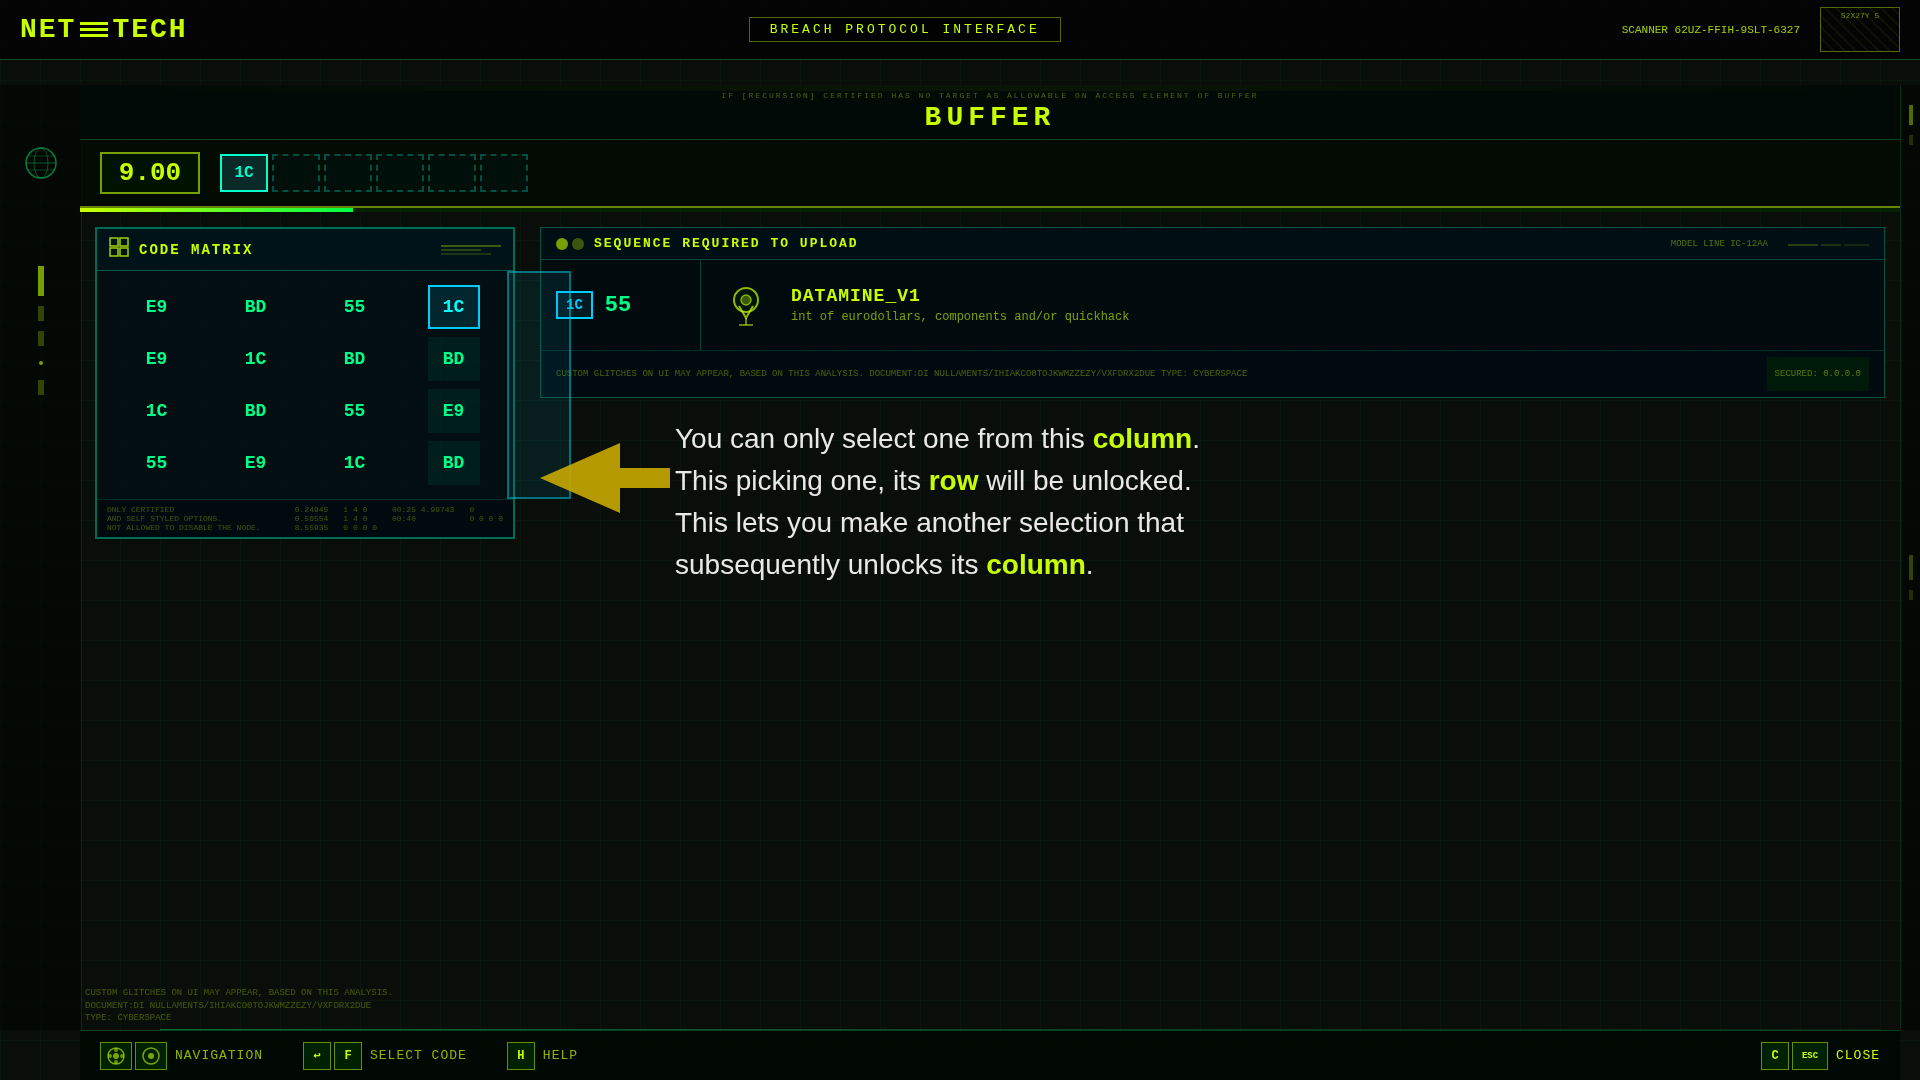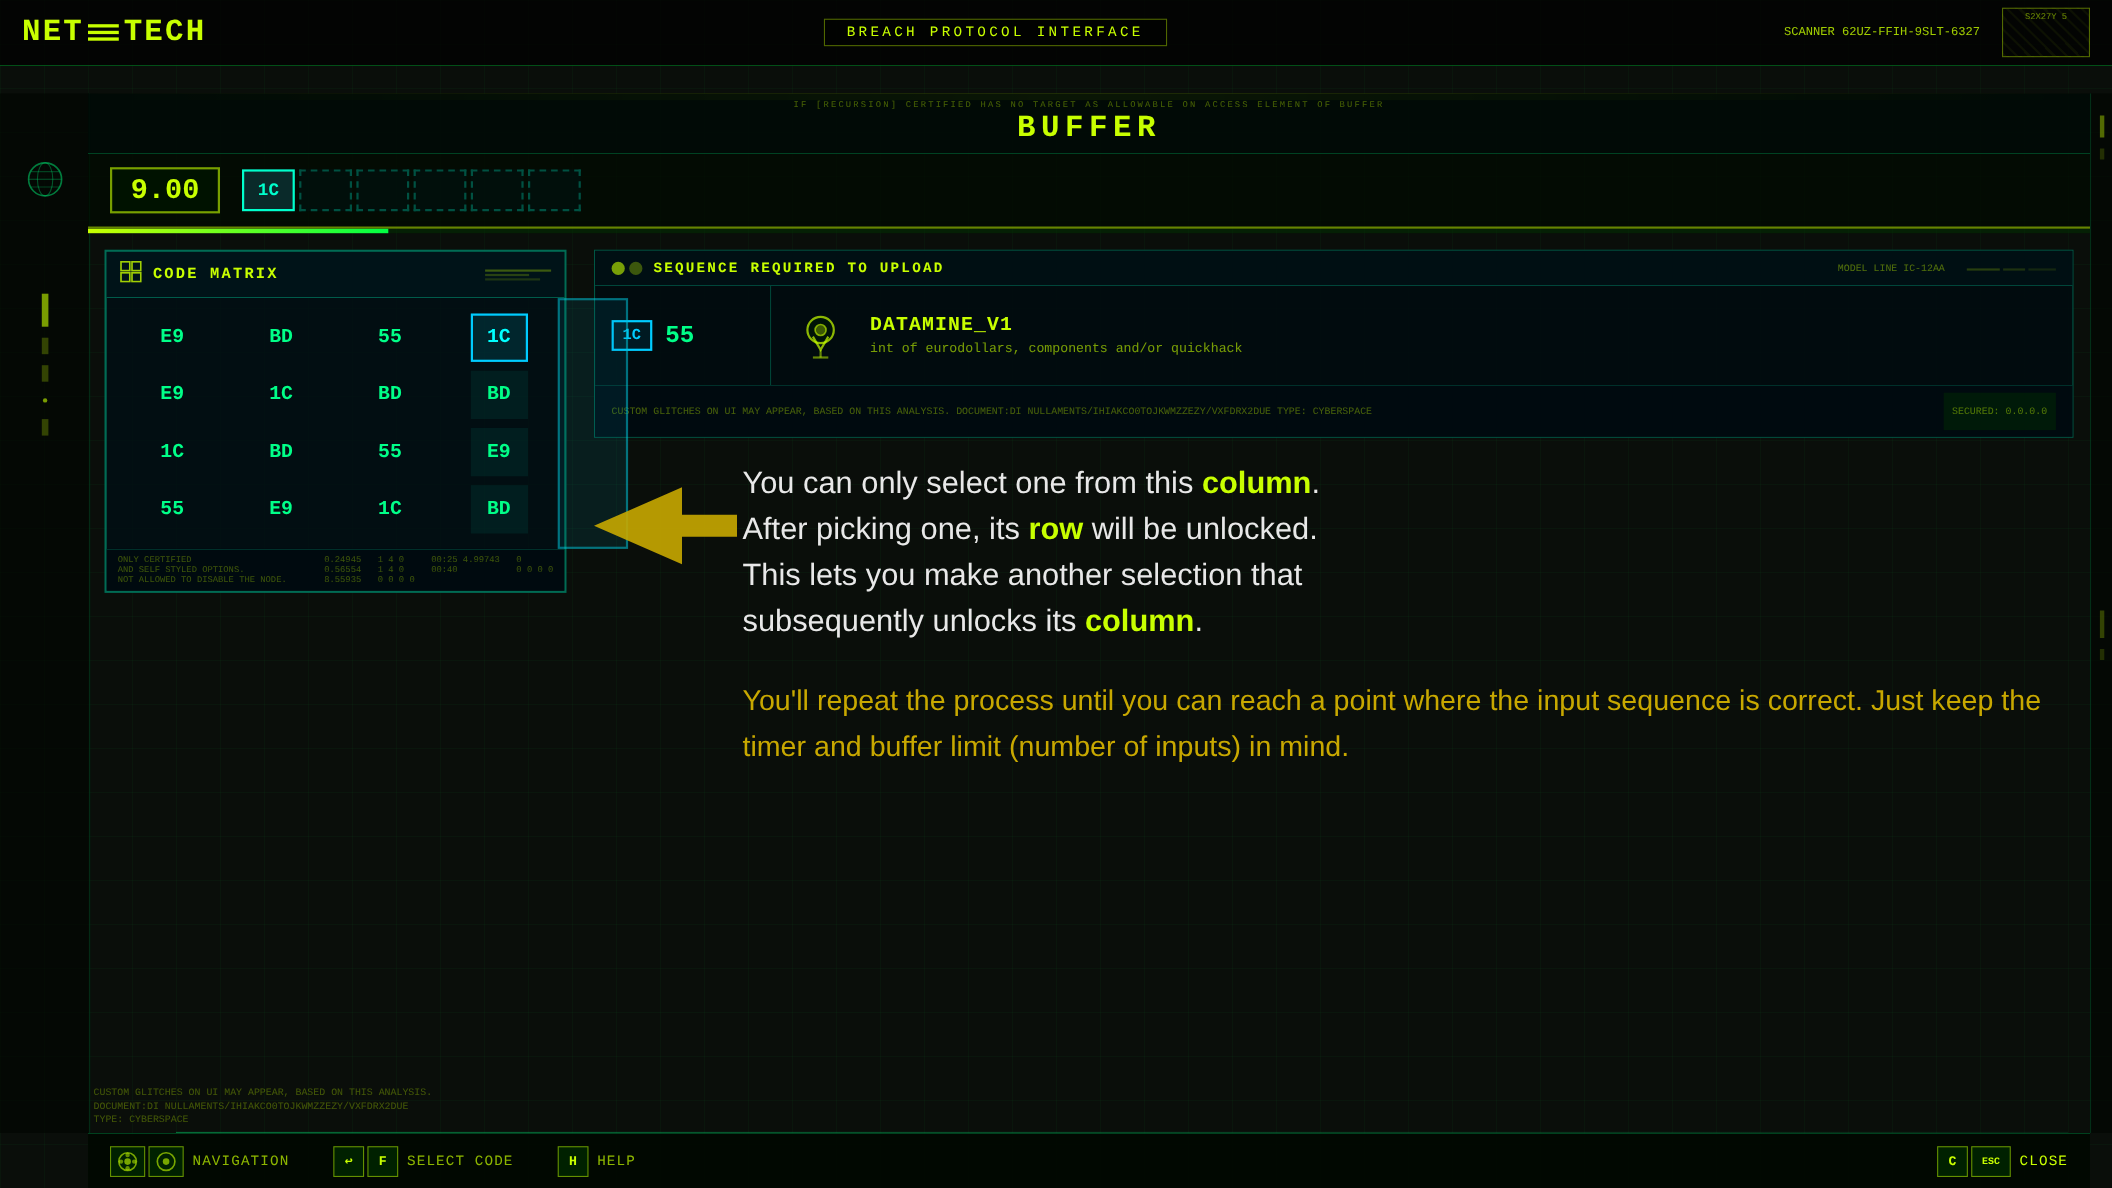--- a/index.html
+++ b/index.html
@@ -763,25 +763,24 @@
 
           <div style="display: flex; align-items: center; margin-right: -15px; margin-top: 15px; z-index: 10;">
             <svg width="130" height="90" viewBox="0 0 130 90">
               <polygon points="0,45 80,10 80,35 130,35 130,55 80,55 80,80" fill="#c8a800" opacity="0.9"></polygon>
             </svg>
           </div>
 
           <div style="flex: 1; padding-left: 20px;">
             <div class="instruction-main">
               <span>You can only select one from this </span><span class="bold-yellow">column</span><span>.</span><br>
-              <span>After picking one, its </span><span class="bold-yellow">row</span><span> will be unlocked.</span><br>
+              <span>This picking one, its </span><span class="bold-yellow">row</span><span> will be unlocked.</span><br>
               <span>This lets you make another selection that</span><br>
               <span>subsequently unlocks its </span><span class="bold-yellow">column</span><span>.</span>
             </div>
-            <div class="instruction-secondary">You'll repeat the process until you can reach a point where the input sequence is correct. Just keep the timer and buffer limit (number of inputs) in mind.</div>
           </div>
         </div>
       </div>
     </div>
   </div>
 
   <div class="bottom-left-info">
     <div>CUSTOM GLITCHES ON UI MAY APPEAR, BASED ON THIS ANALYSIS.</div>
     <div>DOCUMENT:DI NULLAMENTS/IHIAKCO0TOJKWMZZEZY/VXFDRX2DUE</div>
     <div>TYPE: CYBERSPACE</div>

